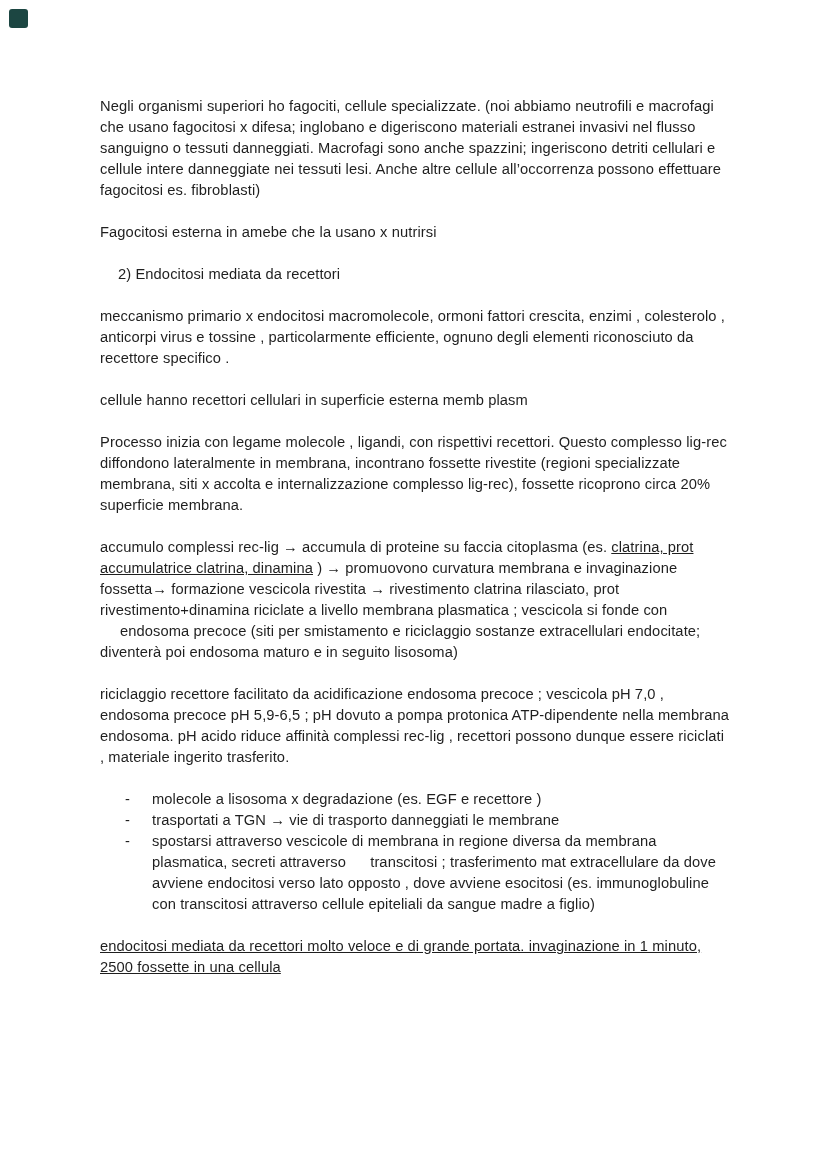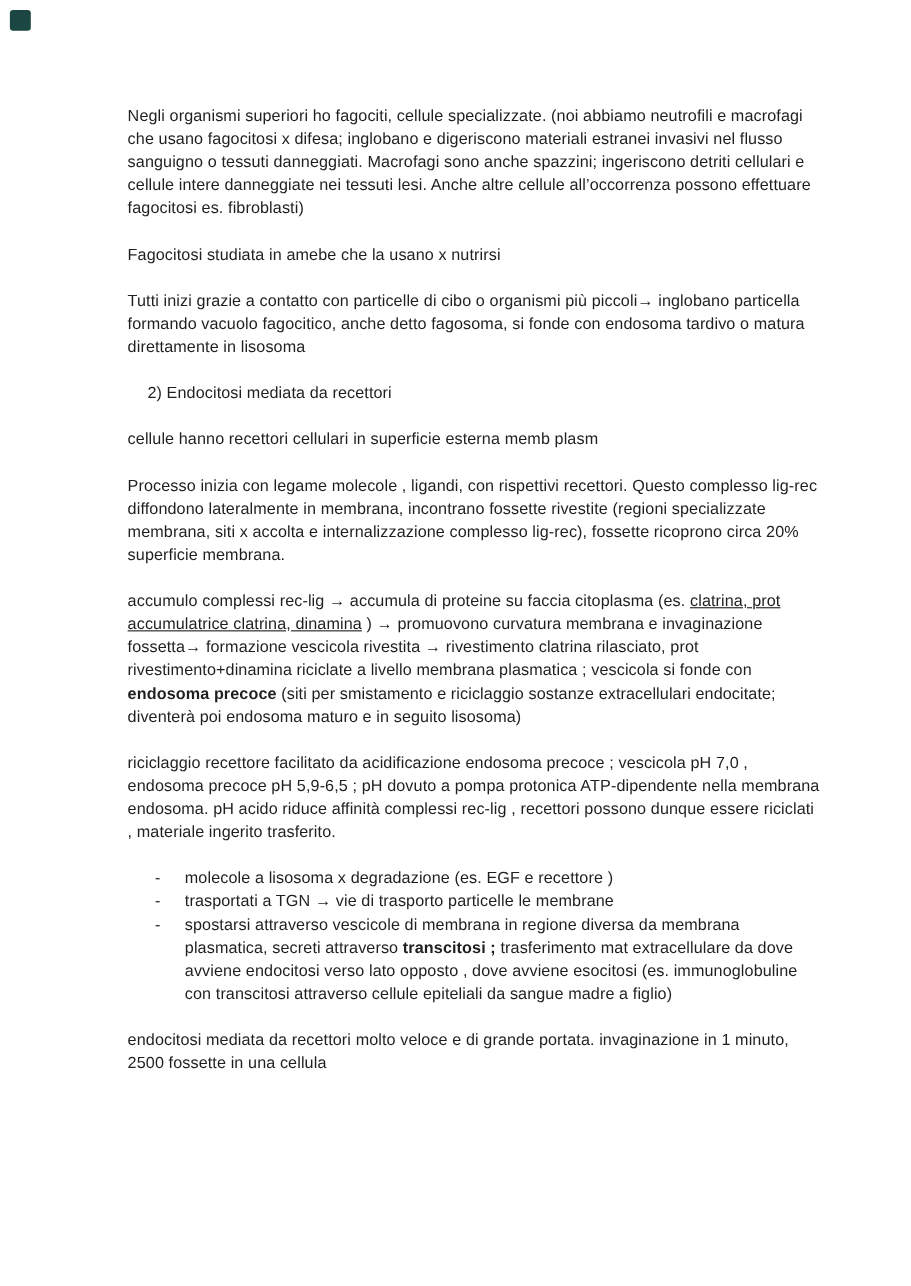--- a/index.html
+++ b/index.html
@@ -19,89 +19,90 @@
       position: absolute;
       left: 9px;
       top: 9px;
       width: 19px;
       height: 19px;
       background: #1c4642;
       border-radius: 3px;
     }
     .page {
       position: absolute;
-      left: 116px;
+      left: 100px;
       top: 96px;
       width: 632px;
       font-size: 14.7px;
       line-height: 21px;
       letter-spacing: 0.1px;
     }
     .para {
       margin: 0 0 21px 0;
     }
     .heading {
       font-weight: normal;
       margin: 0 0 21px 18px;
     }
     .u { text-decoration: underline; }
-    .b { font-weight: bold; }
+    .b { font-weight: normal; margin-left: 20px; }
     .dash-list {
       margin: 0 0 21px 0;
     }
     .list-item {
       display: flex;
       align-items: flex-start;
     }
     .marker {
       flex: none;
       box-sizing: content-box;
       padding-left: 25px;
       width: 27px;
     }
     .item-text {
       flex: 1;
     }
     .last-para {
       margin-bottom: 0;
+      text-decoration: underline;
     }
   </style>
 </head>
 <body>
 
 <div class="corner-marker"></div>
 
 <div class="page">
 
   <p class="para">Negli organismi superiori ho fagociti, cellule specializzate. (noi abbiamo neutrofili e macrofagi che usano fagocitosi x difesa; inglobano e digeriscono materiali estranei invasivi nel flusso sanguigno o tessuti danneggiati. Macrofagi sono anche spazzini; ingeriscono detriti cellulari e cellule intere danneggiate nei tessuti lesi. Anche altre cellule all’occorrenza possono effettuare fagocitosi es. fibroblasti)</p>
 
-  <p class="para">Fagocitosi studiata in amebe che la usano x nutrirsi</p>
+  <p class="para">Fagocitosi esterna in amebe che la usano x nutrirsi</p>
 
-  <p class="para">Tutti inizi grazie a contatto con particelle di cibo o organismi più piccoli→ inglobano particella formando vacuolo fagocitico, anche detto fagosoma, si fonde con endosoma tardivo o matura direttamente in lisosoma</p>
 
   <p class="heading">2) Endocitosi mediata da recettori</p>
 
+  <p class="para">meccanismo primario x endocitosi macromolecole, ormoni fattori crescita, enzimi , colesterolo , anticorpi virus e tossine , particolarmente efficiente, ognuno degli elementi riconosciuto da recettore specifico .</p>
 
   <p class="para">cellule hanno recettori cellulari in superficie esterna memb plasm</p>
 
   <p class="para">Processo inizia con legame molecole , ligandi, con rispettivi recettori. Questo complesso lig-rec diffondono lateralmente in membrana, incontrano fossette rivestite (regioni specializzate membrana, siti x accolta e internalizzazione complesso lig-rec), fossette ricoprono circa 20% superficie membrana.</p>
 
   <p class="para"><span>accumulo complessi rec-lig → accumula di proteine su faccia citoplasma (es. </span><span class="u">clatrina, prot accumulatrice clatrina, dinamina</span><span> ) → promuovono curvatura membrana e invaginazione fossetta→ formazione vescicola rivestita → rivestimento clatrina rilasciato, prot rivestimento+dinamina riciclate a livello membrana plasmatica ; vescicola si fonde con </span><span class="b">endosoma precoce</span><span> (siti per smistamento e riciclaggio sostanze extracellulari endocitate; diventerà poi endosoma maturo e in seguito lisosoma)</span></p>
 
   <p class="para">riciclaggio recettore facilitato da acidificazione endosoma precoce ; vescicola pH 7,0 , endosoma precoce pH 5,9-6,5 ; pH dovuto a pompa protonica ATP-dipendente nella membrana endosoma. pH acido riduce affinità complessi rec-lig , recettori possono dunque essere riciclati , materiale ingerito trasferito.</p>
 
 
   <div class="dash-list">
     <div class="list-item">
       <span class="marker">-</span>
       <span class="item-text">molecole a lisosoma x degradazione (es. EGF e recettore )</span>
     </div>
     <div class="list-item">
       <span class="marker">-</span>
-      <span class="item-text">trasportati a TGN → vie di trasporto particelle le membrane</span>
+      <span class="item-text">trasportati a TGN → vie di trasporto danneggiati le membrane</span>
     </div>
     <div class="list-item">
       <span class="marker">-</span>
       <span class="item-text"><span>spostarsi attraverso vescicole di membrana in regione diversa da membrana plasmatica, secreti attraverso </span><span class="b">transcitosi ;</span><span> trasferimento mat extracellulare da dove avviene endocitosi verso lato opposto , dove avviene esocitosi (es. immunoglobuline con transcitosi attraverso cellule epiteliali da sangue madre a figlio)</span></span>
     </div>
   </div>
 
   <p class="para last-para">endocitosi mediata da recettori molto veloce e di grande portata. invaginazione in 1 minuto, 2500 fossette in una cellula</p>
 
 </div>

